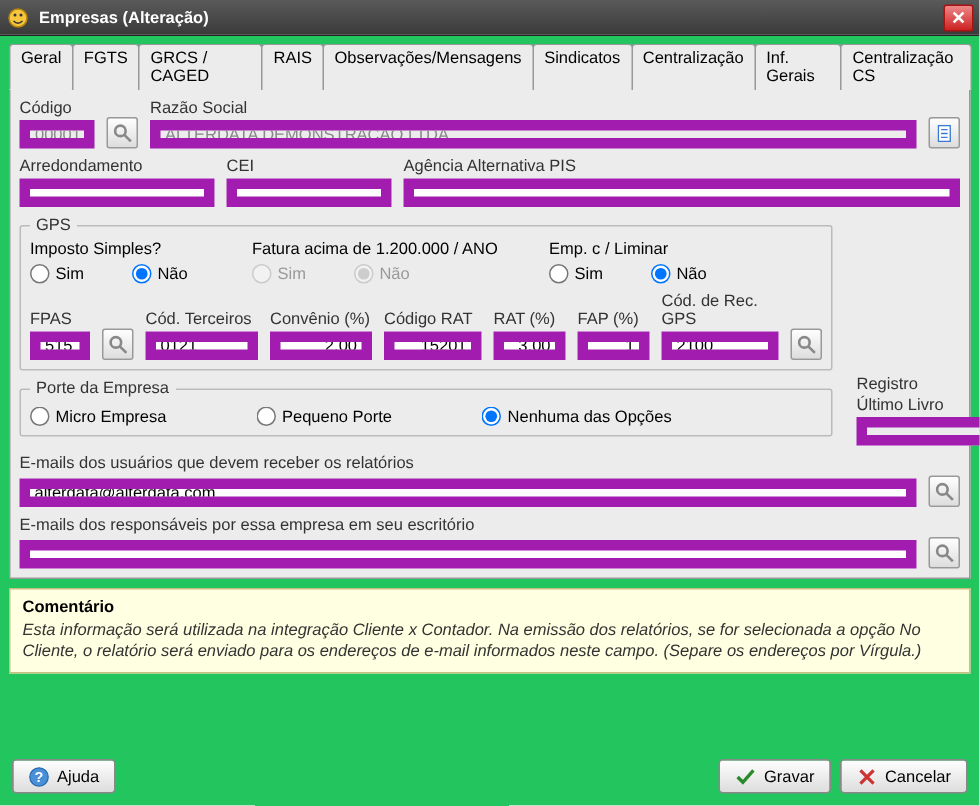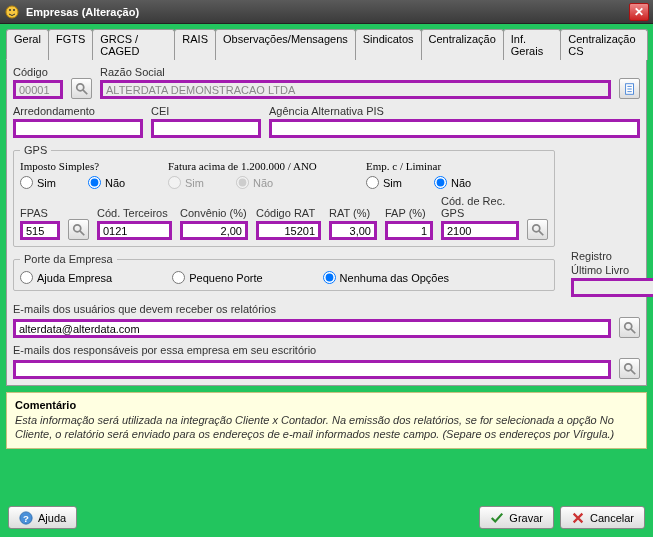--- a/index.html
+++ b/index.html
@@ -16,36 +16,36 @@
 .tabs .tab { padding: 3px 7px; border: 1px solid #999; border-bottom: none; background: #ececec; margin-right: -1px; cursor: default; position:relative; top:1px; border-top-left-radius:3px; border-top-right-radius:3px;}
 .tabs .tab.active { background: #ececec; border-bottom: 1px solid #ececec; font-weight: normal; }
 
 .tabpage { border: 1px solid #999; border-top: none; padding: 6px; background: #ececec; }
 
 .row { display: flex; gap: 8px; margin-bottom: 6px; align-items: flex-end; }
 
 .field { display: flex; flex-direction: column; }
 .field-label { color: #333; margin-bottom: 2px; }
 
-input.text { border: 3px solid #a21caf; background: #fff; height: 19px; padding: 1px 3px; }
+input.text { border: 7px solid #a21caf; background: #fff; height: 19px; padding: 1px 3px; }
 input.text.readonly { background: #ececec; color: #888; }
 input.text.stat-readonly { background: #ececec; text-align:right; }
 input.num { text-align: right; }
 
 .iconbtn { width: 21px; height: 21px; border: 1px solid #999; background: linear-gradient(#fefefe,#ddd); border-radius:2px; display:flex; align-items:center; justify-content:center; }
 .doc-icon svg, .search-icon svg { width:14px; height:14px; }
 
 fieldset { border: 1px solid #bbb; padding: 4px 6px 6px 6px; border-radius:2px; }
 fieldset legend { padding: 0 4px; color: #333; }
 
 .radio-row { display: flex; gap: 32px; align-items: center; padding-top:2px;}
 .radio { display: flex; align-items: center; gap: 4px; }
 .radio input { margin:0; }
 .radio.dis { color:#999; }
-.grouplabel { margin-bottom:2px;font-family:Liberation Serif, serif; }
+.grouplabel { margin-bottom:2px; }
 
 .comment-box { border: 1px solid #c8c080; background: #ffffe1; padding: 6px 8px; margin-top: 6px; }
 .comment-title { font-weight: bold; margin-bottom: 2px; }
 .comment-text { font-style: italic; color: #333; line-height: 1.3; }
 
 .footer { margin-top: auto; display: flex; align-items: center; padding: 6px 2px 2px 2px; }
 .btn { height: 23px; border: 1px solid #888; background: linear-gradient(#fefefe,#ddd); border-radius:3px; padding: 0 10px; display: flex; align-items: center; gap: 5px; cursor: default; }
 .btn svg { width:14px; height:14px; }
 
 .gps-wrap { display:flex; gap:8px;align-items:flex-end; }
@@ -215,21 +215,21 @@
             </div>
           </div>
         </fieldset>
 
         <div class="row" style="margin-top:6px; gap:8px;">
           <fieldset style="flex:1">
             <legend>Porte da Empresa</legend>
             <div class="radio-row" style="gap:60px">
               <label class="radio">
                   <input type="radio" name="porte" style="">
-                  <span>Ajuda Empresa</span>
+                  <span>Micro Empresa</span>
                 </label>
               <label class="radio">
                   <input type="radio" name="porte" style="">
                   <span>Pequeno Porte</span>
                 </label>
               <label class="radio">
                   <input type="radio" name="porte" checked="" style="">
                   <span>Nenhuma das Opções</span>
                 </label>
             </div>

